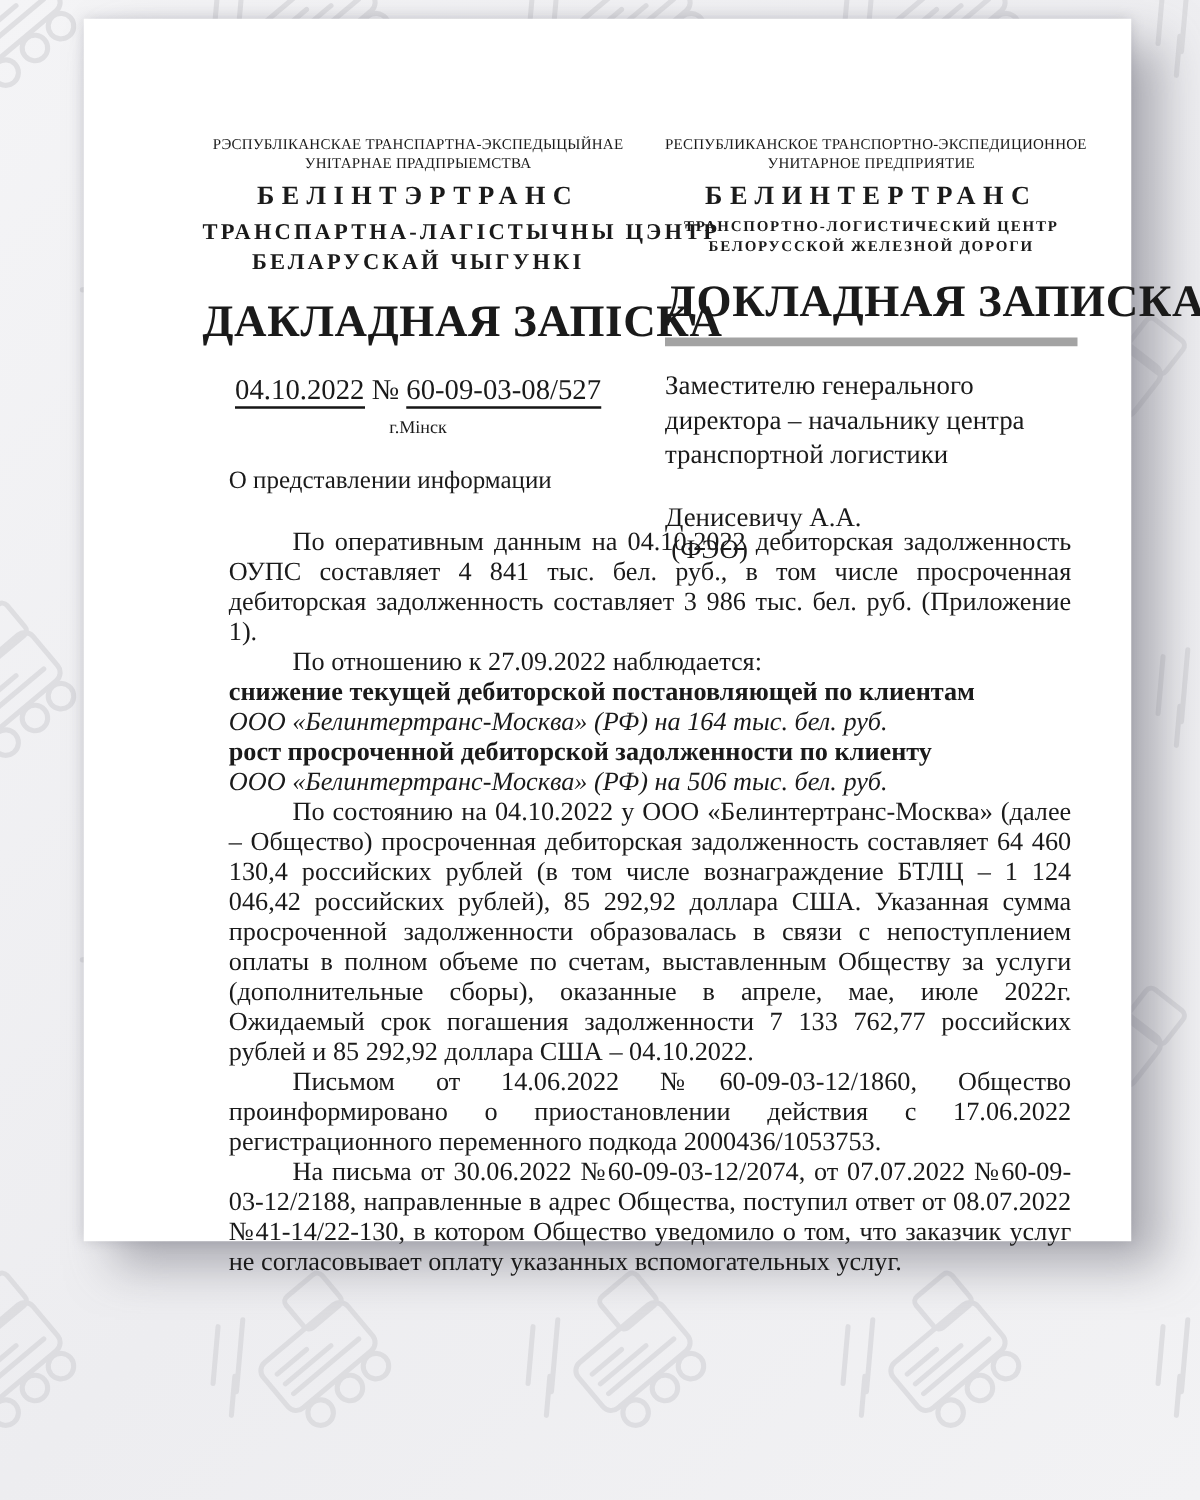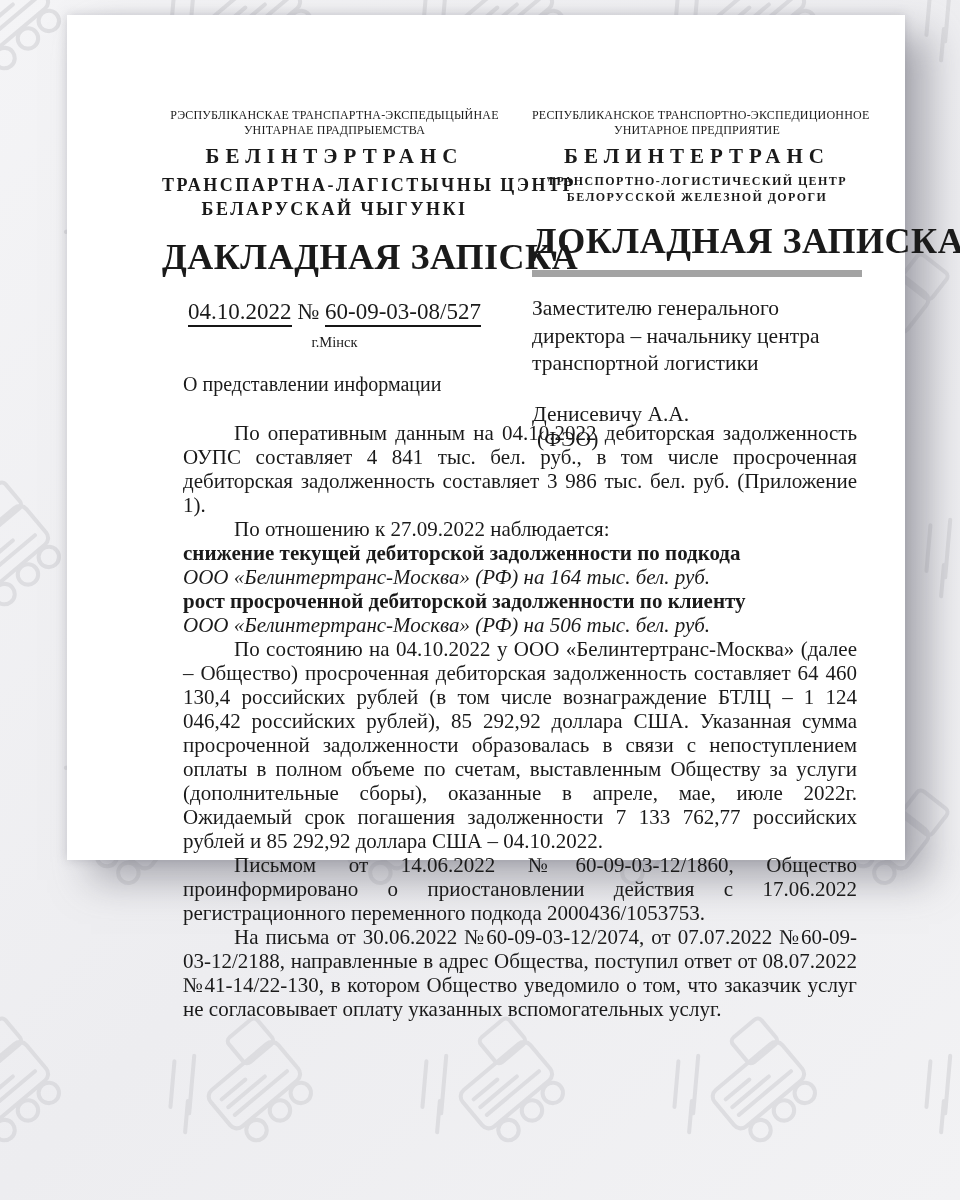--- a/index.html
+++ b/index.html
@@ -8,21 +8,21 @@
     background:#f0f0f2;
     font-family:"Liberation Serif","DejaVu Serif",serif;
     color:#1a1a1a;
   }
   .stage{position:relative;width:960px;height:1200px;overflow:hidden;
     background:linear-gradient(135deg,#f4f4f6 0%,#ededf0 55%,#f2f2f4 100%);}
   .bg-pattern{position:absolute;inset:0;z-index:0;}
   .bg-pattern svg{position:absolute;}
   .page{
     position:absolute;z-index:1;
-    left:67px;top:15px;width:838px;height:845px;
+    left:67px;top:15px;width:838px;height:978px;
     background:#ffffff;
     box-shadow:24px 20px 36px rgba(104,104,116,.50), 0 0 10px rgba(115,115,128,.30);
   }
   
   .hdr{display:flex;margin-top:93px;}
   .col{display:block;}
   .col-left{margin-left:95px;width:345px;text-align:center;}
   .col-right{margin-left:25px;width:330px;text-align:left;}
   .org-type{font-size:12px;line-height:1.22;letter-spacing:.2px;white-space:nowrap;text-align:center;}
   .org-name{font-size:21px;font-weight:bold;letter-spacing:6px;margin-top:7px;text-align:center;white-space:nowrap;}
@@ -352,21 +352,21 @@
         <div class="addressee-dept">(ФЭО)</div>
       </div>
 
     </div>
 
     <div class="subject">О представлении информации</div>
 
     <div class="body-text">
       <p class="para">По оперативным данным на 04.10.2022 дебиторская задолженность ОУПС составляет 4 841 тыс. бел. руб., в том числе просроченная дебиторская задолженность составляет 3 986 тыс. бел. руб. (Приложение 1).</p>
       <p class="para">По отношению к 27.09.2022 наблюдается:</p>
-      <p class="line bold">снижение текущей дебиторской задолженности по подкода</p>
+      <p class="line bold">снижение текущей дебиторской постановляющей по клиентам</p>
       <p class="line italic">ООО «Белинтертранс-Москва» (РФ) на 164 тыс. бел. руб.</p>
       <p class="line bold">рост просроченной дебиторской задолженности по клиенту</p>
       <p class="line italic">ООО «Белинтертранс-Москва» (РФ) на 506 тыс. бел. руб.</p>
       <p class="para">По состоянию на 04.10.2022 у ООО «Белинтертранс-Москва» (далее – Общество) просроченная дебиторская задолженность составляет 64 460 130,4 российских рублей (в том числе вознаграждение БТЛЦ – 1 124 046,42 российских рублей), 85 292,92 доллара США. Указанная сумма просроченной задолженности образовалась в связи с непоступлением оплаты в полном объеме по счетам, выставленным Обществу за услуги (дополнительные сборы), оказанные в апреле, мае, июле 2022г. Ожидаемый срок погашения задолженности 7 133 762,77 российских рублей и 85 292,92 доллара США – 04.10.2022.</p>
       <p class="para">Письмом от 14.06.2022 №60-09-03-12/1860, Общество проинформировано о приостановлении действия с 17.06.2022 регистрационного переменного подкода 2000436/1053753.</p>
       <p class="para">На письма от 30.06.2022 №60-09-03-12/2074, от 07.07.2022 №60-09-03-12/2188, направленные в адрес Общества, поступил ответ от 08.07.2022 №41-14/22-130, в котором Общество уведомило о том, что заказчик услуг не согласовывает оплату указанных вспомогательных услуг.</p>
     </div>
 
   </div>
 </div>

